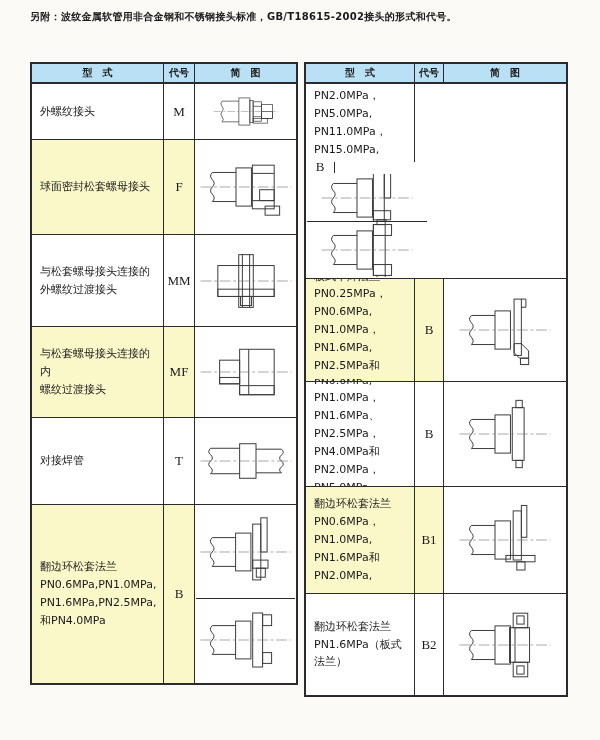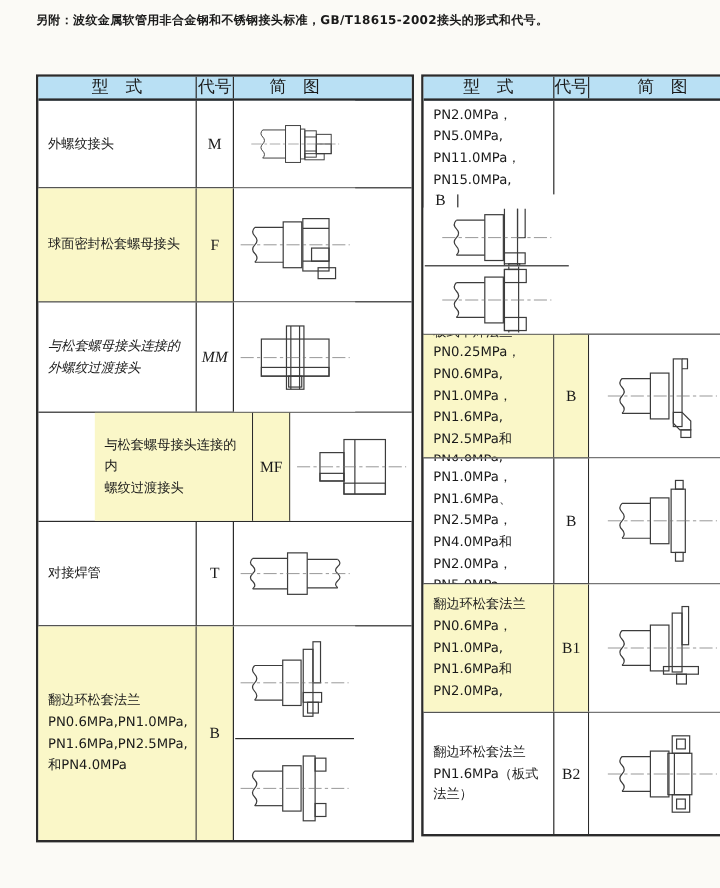--- a/index.html
+++ b/index.html
@@ -1,21 +1,21 @@
 <!DOCTYPE html>
 <html><head>
 <meta charset="utf-8">
 <style>
   html,body{margin:0;padding:0}
   body{width:600px;height:740px;background:#fbfaf6;font-family:"DejaVu Sans","Liberation Sans",sans-serif;color:#1a1a1a;position:relative;overflow:hidden}
   .caption{position:absolute;left:30px;top:10px;font-size:10px;font-weight:600;letter-spacing:.3px;white-space:nowrap}
   .tables{position:absolute;left:30px;top:62px;display:flex;gap:6px;align-items:flex-start}
   .tbl{border:2px solid #2b2b2b;background:#fff}
   .thead{display:flex;height:20px;background:#b9e0f4;border-bottom:2px solid #2b2b2b;box-sizing:border-box}
-  .th{display:flex;align-items:center;justify-content:center;font-size:14px;font-weight:400;border-right:1px solid #2b2b2b;box-sizing:border-box;height:100%}
+  .th{display:flex;align-items:center;justify-content:center;font-size:10px;font-weight:700;border-right:1px solid #2b2b2b;box-sizing:border-box;height:100%}
   .th:last-child{border-right:none}
   .trow{display:flex;border-bottom:1px solid #2b2b2b;box-sizing:border-box}
   .trow:last-child{border-bottom:none}
   .cell{box-sizing:border-box;border-right:1px solid #2b2b2b;display:flex;align-items:center;overflow:hidden}
   .cell:last-child{border-right:none}
   .cell.type{padding:3px 3px 3px 8px;font-size:11px;line-height:1.62;white-space:pre-line}
   .cell.code{justify-content:center;font-family:"Liberation Serif","DejaVu Serif",serif;font-size:13px}
   .cell.diag{flex-direction:column;justify-content:center;background:#fff;padding:1px}
   .hl{background:#faf7c8}
   .sub{display:flex;align-items:center;justify-content:center;width:100%;box-sizing:border-box;overflow:hidden}
@@ -31,21 +31,21 @@
 <div class="caption">另附：波纹金属软管用非合金钢和不锈钢接头标准，GB/T18615-2002接头的形式和代号。</div>
 
 <div class="tables">
   <div class="tbl lt">
     <div class="thead">
       <div class="th c0">型　式</div>
       <div class="th c1">代号</div>
       <div class="th c2">简　图</div>
     </div>
     <div id="left-rows">
-        <div class="trow" style="height: 73px;">
+        <div class="trow" style="height: 56px;">
           <div class="cell type c0">外螺纹接头</div>
           <div class="cell code c1">M</div>
           <div class="cell diag c2">
             <svg viewBox="0 0 110 82" width="100" height="60">
               <defs>
                 <pattern id="h0" patternUnits="userSpaceOnUse" width="4" height="4" patternTransform="rotate(45)">
                   <rect width="4" height="4" fill="#fff"></rect>
                   <line x1="0" y1="0" x2="0" y2="4" stroke="#555" stroke-width="1.1"></line>
                 </pattern>
               </defs>
@@ -81,21 +81,21 @@
               <rect class="ln" x="44" y="20" width="17" height="42"></rect>
               <rect class="ln" x="62" y="17" width="24" height="48"></rect>
               <line class="ln" x1="62" y1="26" x2="86" y2="26"></line>
               <line class="ln" x1="62" y1="56" x2="86" y2="56"></line>
               <rect class="ln" x="70" y="44" width="16" height="12" fill="url(#h1)"></rect>
               <rect class="ln" x="76" y="62" width="16" height="10" fill="url(#h1)"></rect>
               <line class="cl" x1="5" y1="41" x2="105" y2="41" stroke-dasharray="12 3 3 3"></line>
             </svg>
           </div>
         </div>
-        <div class="trow" style="height: 92px; font-style: italic;">
+        <div class="trow" style="height: 92px;">
           <div class="cell type c0">与松套螺母接头连接的
 外螺纹过渡接头</div>
           <div class="cell code c1">MM</div>
           <div class="cell diag c2">
             <svg viewBox="0 0 110 82" width="100" height="76">
               <defs>
                 <pattern id="h2" patternUnits="userSpaceOnUse" width="4" height="4" patternTransform="rotate(45)">
                   <rect width="4" height="4" fill="#fff"></rect>
                   <line x1="0" y1="0" x2="0" y2="4" stroke="#555" stroke-width="1.1"></line>
                 </pattern>
@@ -103,21 +103,21 @@
               <rect class="ln" x="24" y="24" width="62" height="34"></rect>
               <rect class="ln" x="47" y="12" width="16" height="58"></rect>
               <line class="ln" x1="51" y1="12" x2="51" y2="70"></line>
               <line class="ln" x1="59" y1="12" x2="59" y2="70"></line>
               <rect class="ln" x="24" y="50" width="62" height="8" fill="url(#h2)"></rect>
               <rect class="ln" x="49" y="58" width="12" height="10" fill="url(#h2)"></rect>
               <line class="cl" x1="5" y1="41" x2="105" y2="41" stroke-dasharray="12 3 3 3"></line>
             </svg>
           </div>
         </div>
-        <div class="trow" style="height: 91px; padding-left: 47px;">
+        <div class="trow" style="height: 91px;">
           <div class="cell type c0 hl">与松套螺母接头连接的内
 螺纹过渡接头</div>
           <div class="cell code c1 hl">MF</div>
           <div class="cell diag c2">
             <svg viewBox="0 0 110 82" width="100" height="76">
               <defs>
                 <pattern id="h3" patternUnits="userSpaceOnUse" width="4" height="4" patternTransform="rotate(45)">
                   <rect width="4" height="4" fill="#fff"></rect>
                   <line x1="0" y1="0" x2="0" y2="4" stroke="#555" stroke-width="1.1"></line>
                 </pattern>

